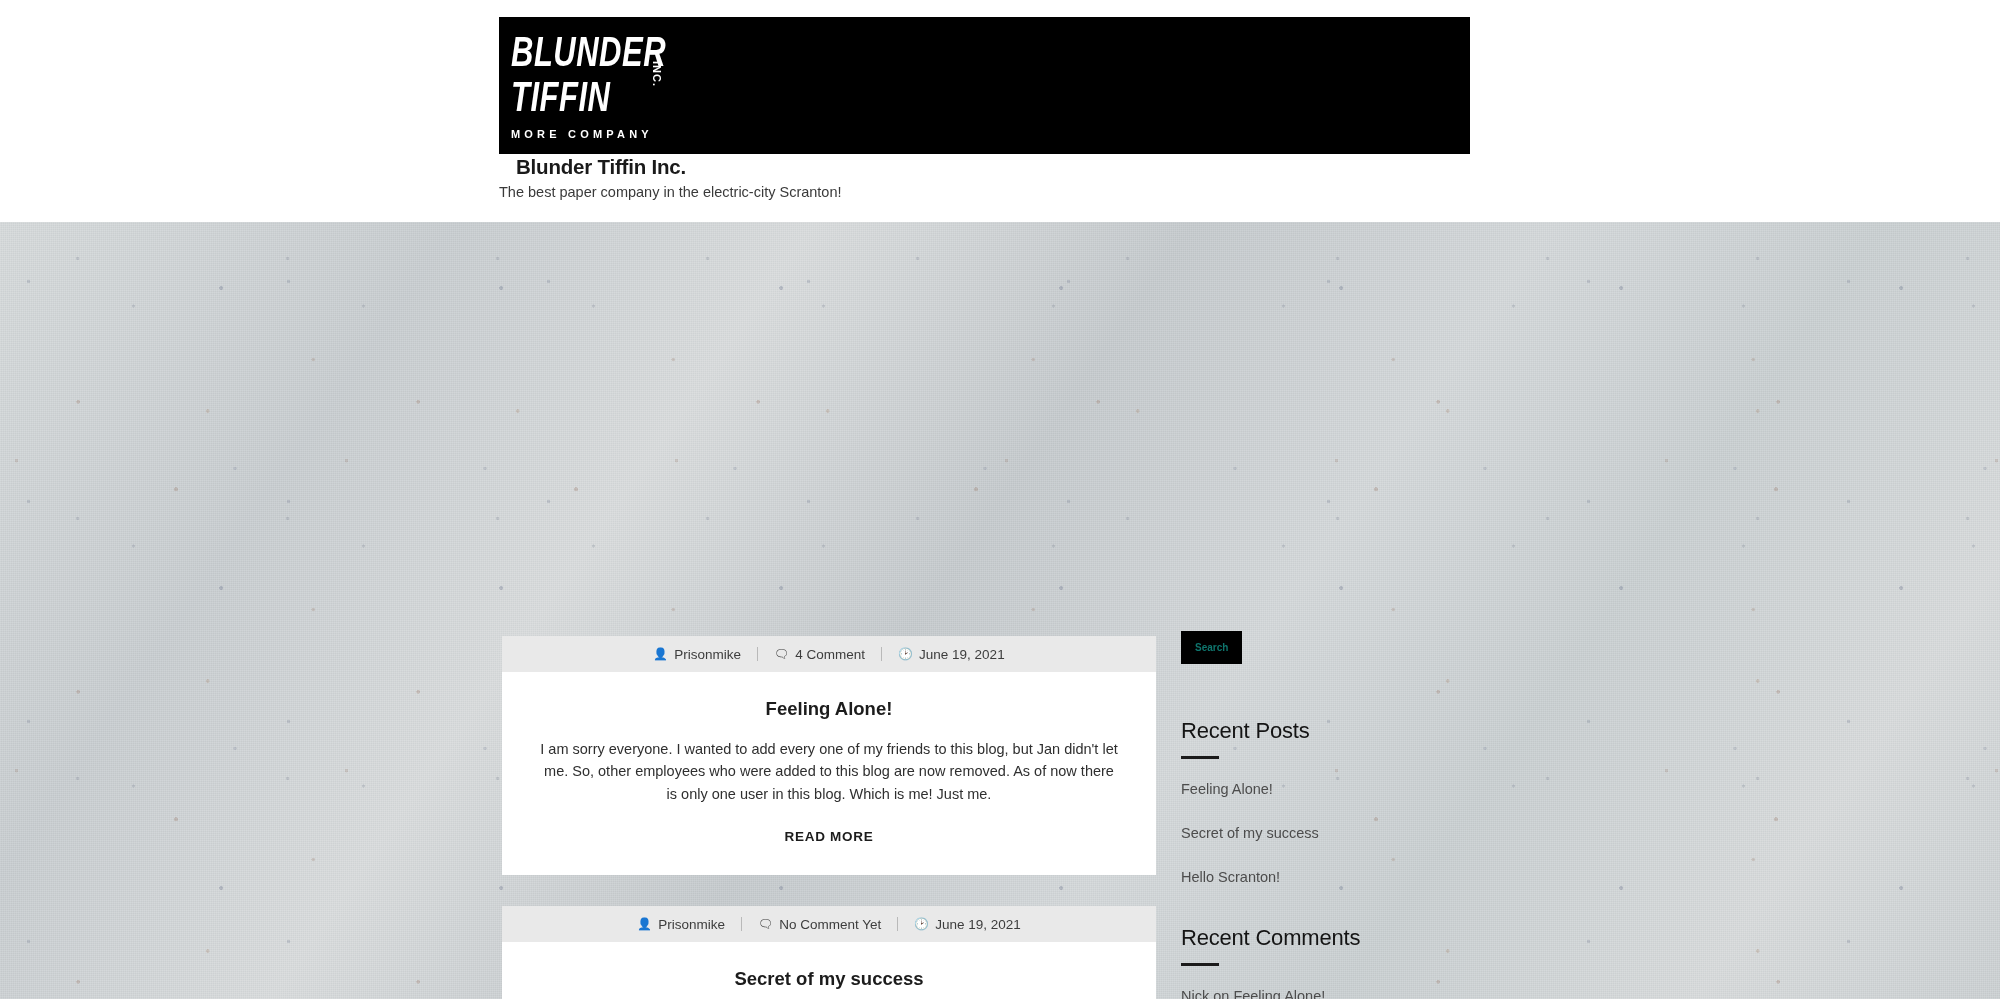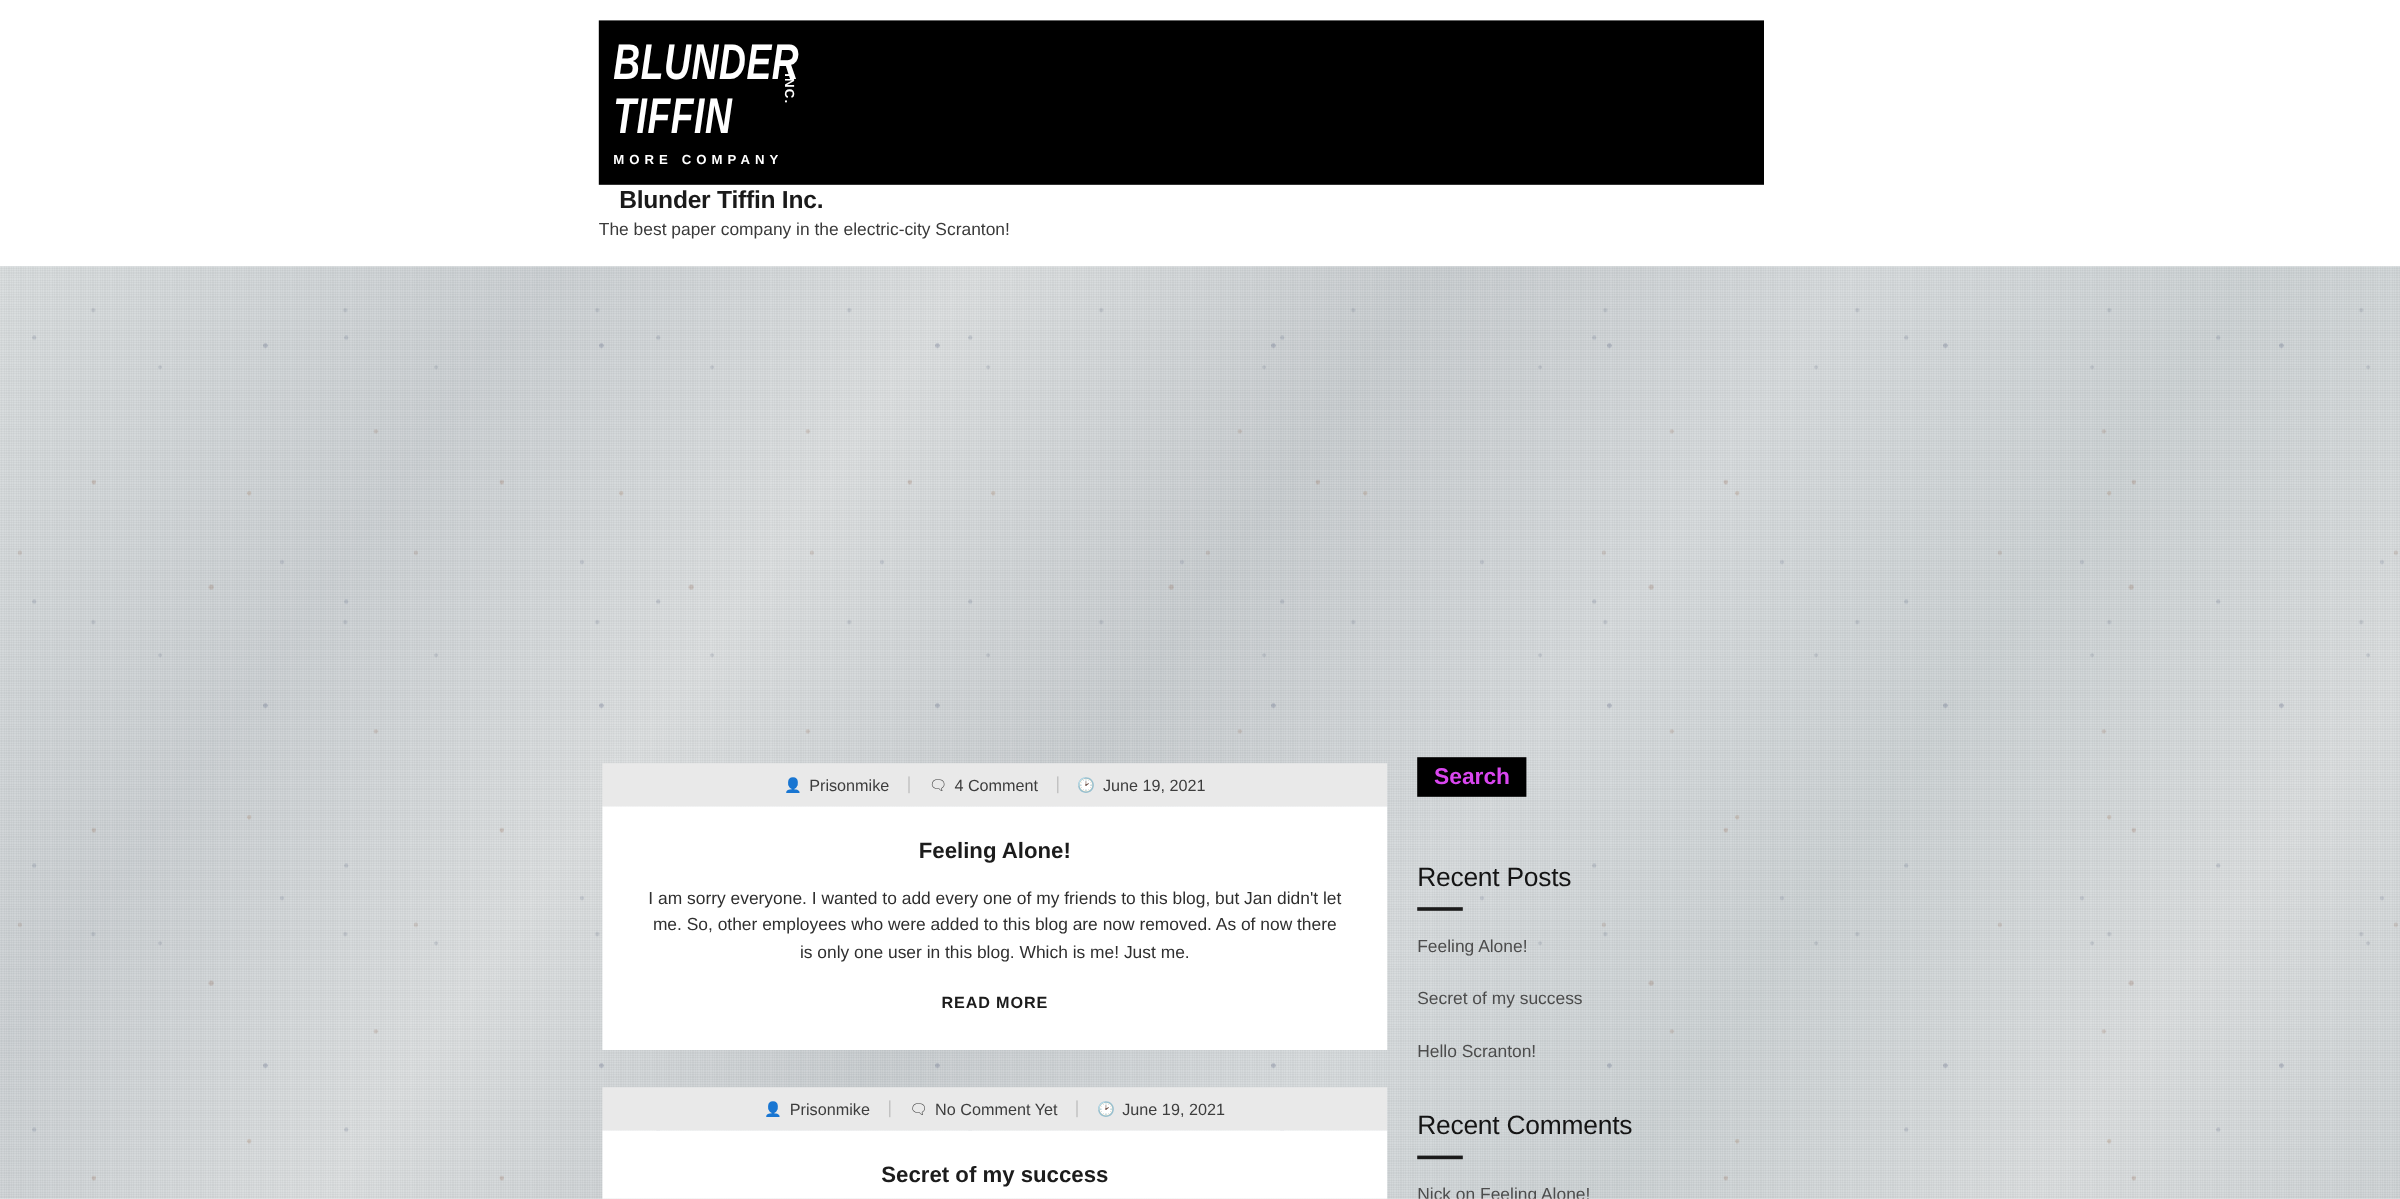--- a/index.html
+++ b/index.html
@@ -211,23 +211,23 @@
     background: #ffffff;
     font-size: 14px;
     padding: 0 10px;
     color: #333;
     font-family: "Liberation Sans", sans-serif;
     outline: none;
   }
   .search-input::placeholder { color: #8a8a8a; }
   .search-button {
     background: #000000;
-    color: #d946ef;
+    color: #0f766e;
     border: none;
-    font-size: 19px;
+    font-size: 10px;
     font-weight: bold;
     padding: 0 14px;
     cursor: pointer;
     font-family: "Liberation Sans", sans-serif;
   }
   .widget { margin-bottom: 40px; }
   .widget-title {
     font-size: 22px;
     font-weight: normal;
     color: #141414;

